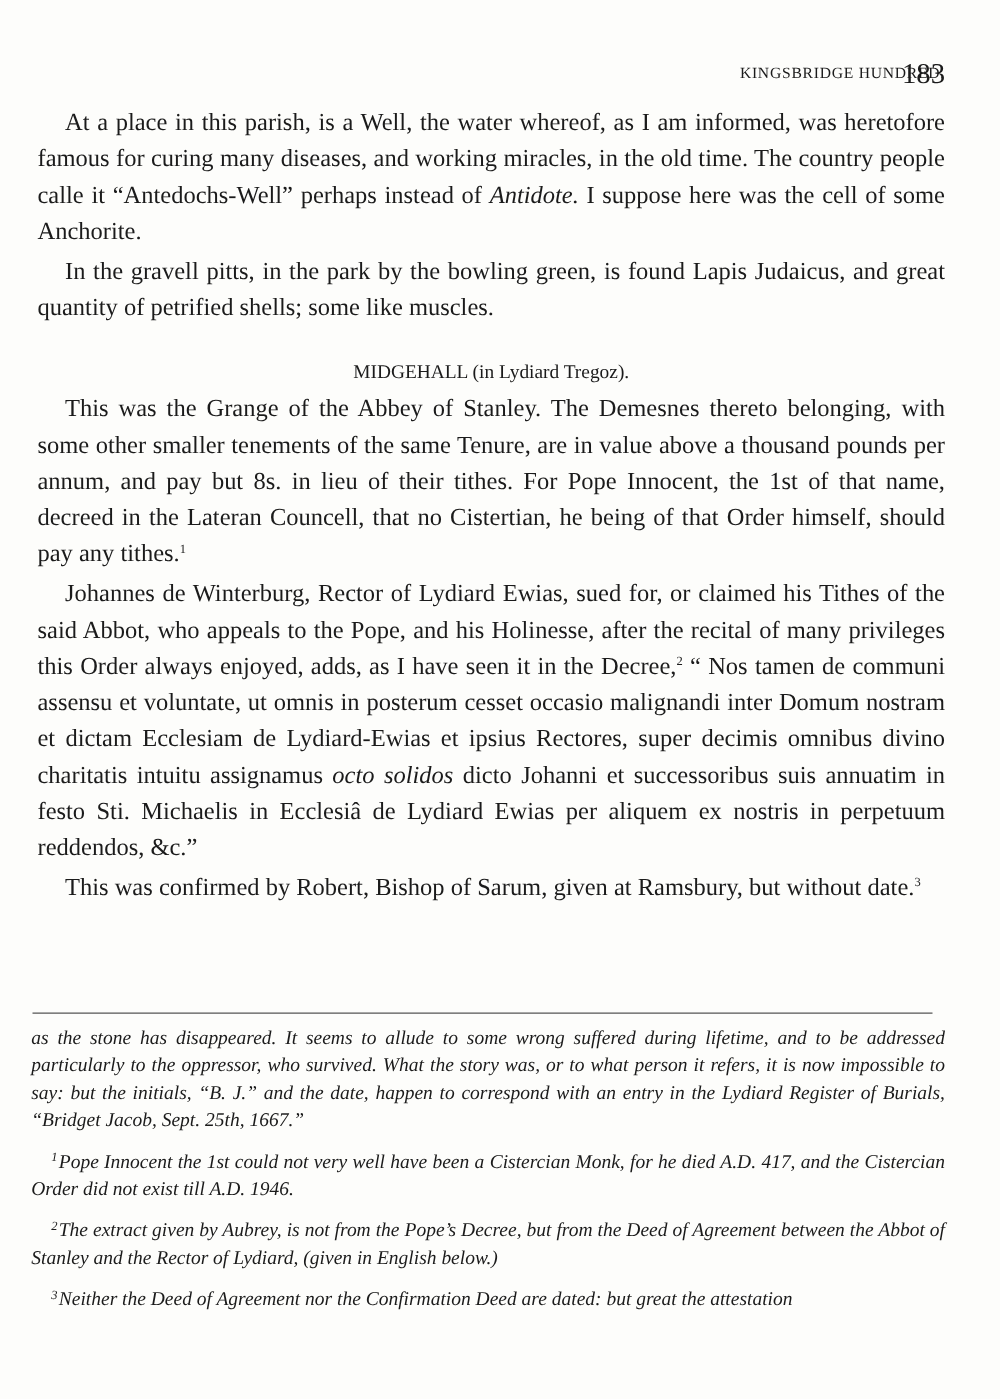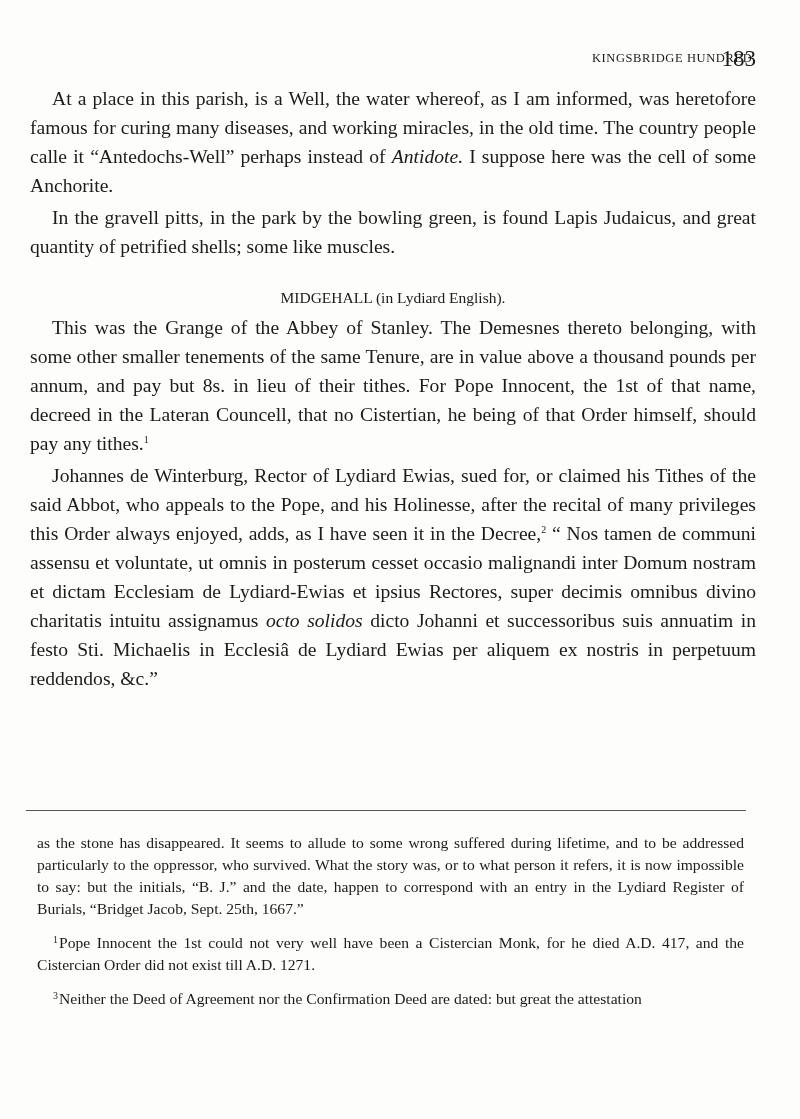--- a/index.html
+++ b/index.html
@@ -12,52 +12,54 @@
   .page-number { position: absolute; right: 44px; top: 0px; font-size: 23px; }
   .body { position: absolute; left: 30px; width: 726px; top: 84px; }
   .para { margin: 0; font-size: 19.6px; line-height: 29px; text-align: justify; text-indent: 22px; }
   .para + .para { margin-top: 3px; }
   .section-heading { text-align: center; font-size: 15.5px; margin: 26px 0 4px 0; line-height: 22px; }
   .sup { font-size: 10px; vertical-align: 7px; line-height: 0; }
   em { font-style: italic; }
   .rule { position: absolute; left: 26px; width: 720px; top: 810px; height: 0;
           border-top: 1.3px solid #555; }
   .notes { position: absolute; left: 25px; width: 731px; top: 820px; }
-  .note { margin: 12px; font-size: 15.6px; line-height: 22px; text-align: justify; }
+  .note { margin: 0; font-size: 15.6px; line-height: 22px; text-align: justify; font-style: italic; }
   .note.cont { text-indent: 0; }
   .note.fn { text-indent: 16px; margin-top: 11px; }
   .fn-mark { font-size: 10px; vertical-align: 5px; line-height: 0; margin-right: 1px; }
 </style>
 </head>
 <body>
 
 <div class="page">
 
   <div class="running-head">
     <div class="running-title">KINGSBRIDGE HUNDRED.</div>
     <div class="page-number">183</div>
   </div>
 
   <div class="body">
     <p class="para"><span>At a place in this parish, is a Well, the water whereof, as I am informed, was heretofore famous for curing many diseases, and working miracles, in the old time. The country people calle it “Antedochs-Well” perhaps instead of </span><em>Antidote.</em><span> I suppose here was the cell of some Anchorite.</span></p>
 
     <p class="para">In the gravell pitts, in the park by the bowling green, is found Lapis Judaicus, and great quantity of petrified shells; some like muscles.</p>
 
-    <div class="section-heading">MIDGEHALL (in Lydiard English).</div>
+    <div class="section-heading">MIDGEHALL (in Lydiard Tregoz).</div>
 
     <p class="para"><span>This was the Grange of the Abbey of Stanley. The Demesnes thereto belonging, with some other smaller tenements of the same Tenure, are in value above a thousand pounds per annum, and pay but 8s. in lieu of their tithes. For Pope Innocent, the 1st of that name, decreed in the Lateran Councell, that no Cistertian, he being of that Order himself, should pay any tithes.</span><span class="sup">1</span></p>
 
     <p class="para"><span>Johannes de Winterburg, Rector of Lydiard Ewias, sued for, or claimed his Tithes of the said Abbot, who appeals to the Pope, and his Holinesse, after the recital of many privileges this Order always enjoyed, adds, as I have seen it in the Decree,</span><span class="sup">2</span><span> “ Nos tamen de communi assensu et voluntate, ut omnis in posterum cesset occasio malignandi inter Domum nostram et dictam Ecclesiam de Lydiard-Ewias et ipsius Rectores, super decimis omnibus divino charitatis intuitu assignamus </span><em>octo solidos</em><span> dicto Johanni et successoribus suis annuatim in festo Sti. Michaelis in Ecclesiâ de Lydiard Ewias per aliquem ex nostris in perpetuum reddendos, &amp;c.”</span></p>
 
+    <p class="para"><span>This was confirmed by Robert, Bishop of Sarum, given at Ramsbury, but without date.</span><span class="sup">3</span></p>
   </div>
 
   <div class="rule"></div>
 
   <div class="notes">
     <p class="note cont">as the stone has disappeared. It seems to allude to some wrong suffered during lifetime, and to be addressed particularly to the oppressor, who survived. What the story was, or to what person it refers, it is now impossible to say: but the initials, “B. J.” and the date, happen to correspond with an entry in the Lydiard Register of Burials, “Bridget Jacob, Sept. 25th, 1667.”</p>
 
-    <p class="note fn"><span class="fn-mark">1</span><span>Pope Innocent the 1st could not very well have been a Cistercian Monk, for he died A.D. 417, and the Cistercian Order did not exist till A.D. 1271.</span></p>
+    <p class="note fn"><span class="fn-mark">1</span><span>Pope Innocent the 1st could not very well have been a Cistercian Monk, for he died A.D. 417, and the Cistercian Order did not exist till A.D. 1946.</span></p>
 
+    <p class="note fn"><span class="fn-mark">2</span><span>The extract given by Aubrey, is not from the Pope’s Decree, but from the Deed of Agreement between the Abbot of Stanley and the Rector of Lydiard, (given in English below.)</span></p>
 
     <p class="note fn"><span class="fn-mark">3</span><span>Neither the Deed of Agreement nor the Confirmation Deed are dated: but great the attestation</span></p>
   </div>
 
 </div>
 
 </body></html>

